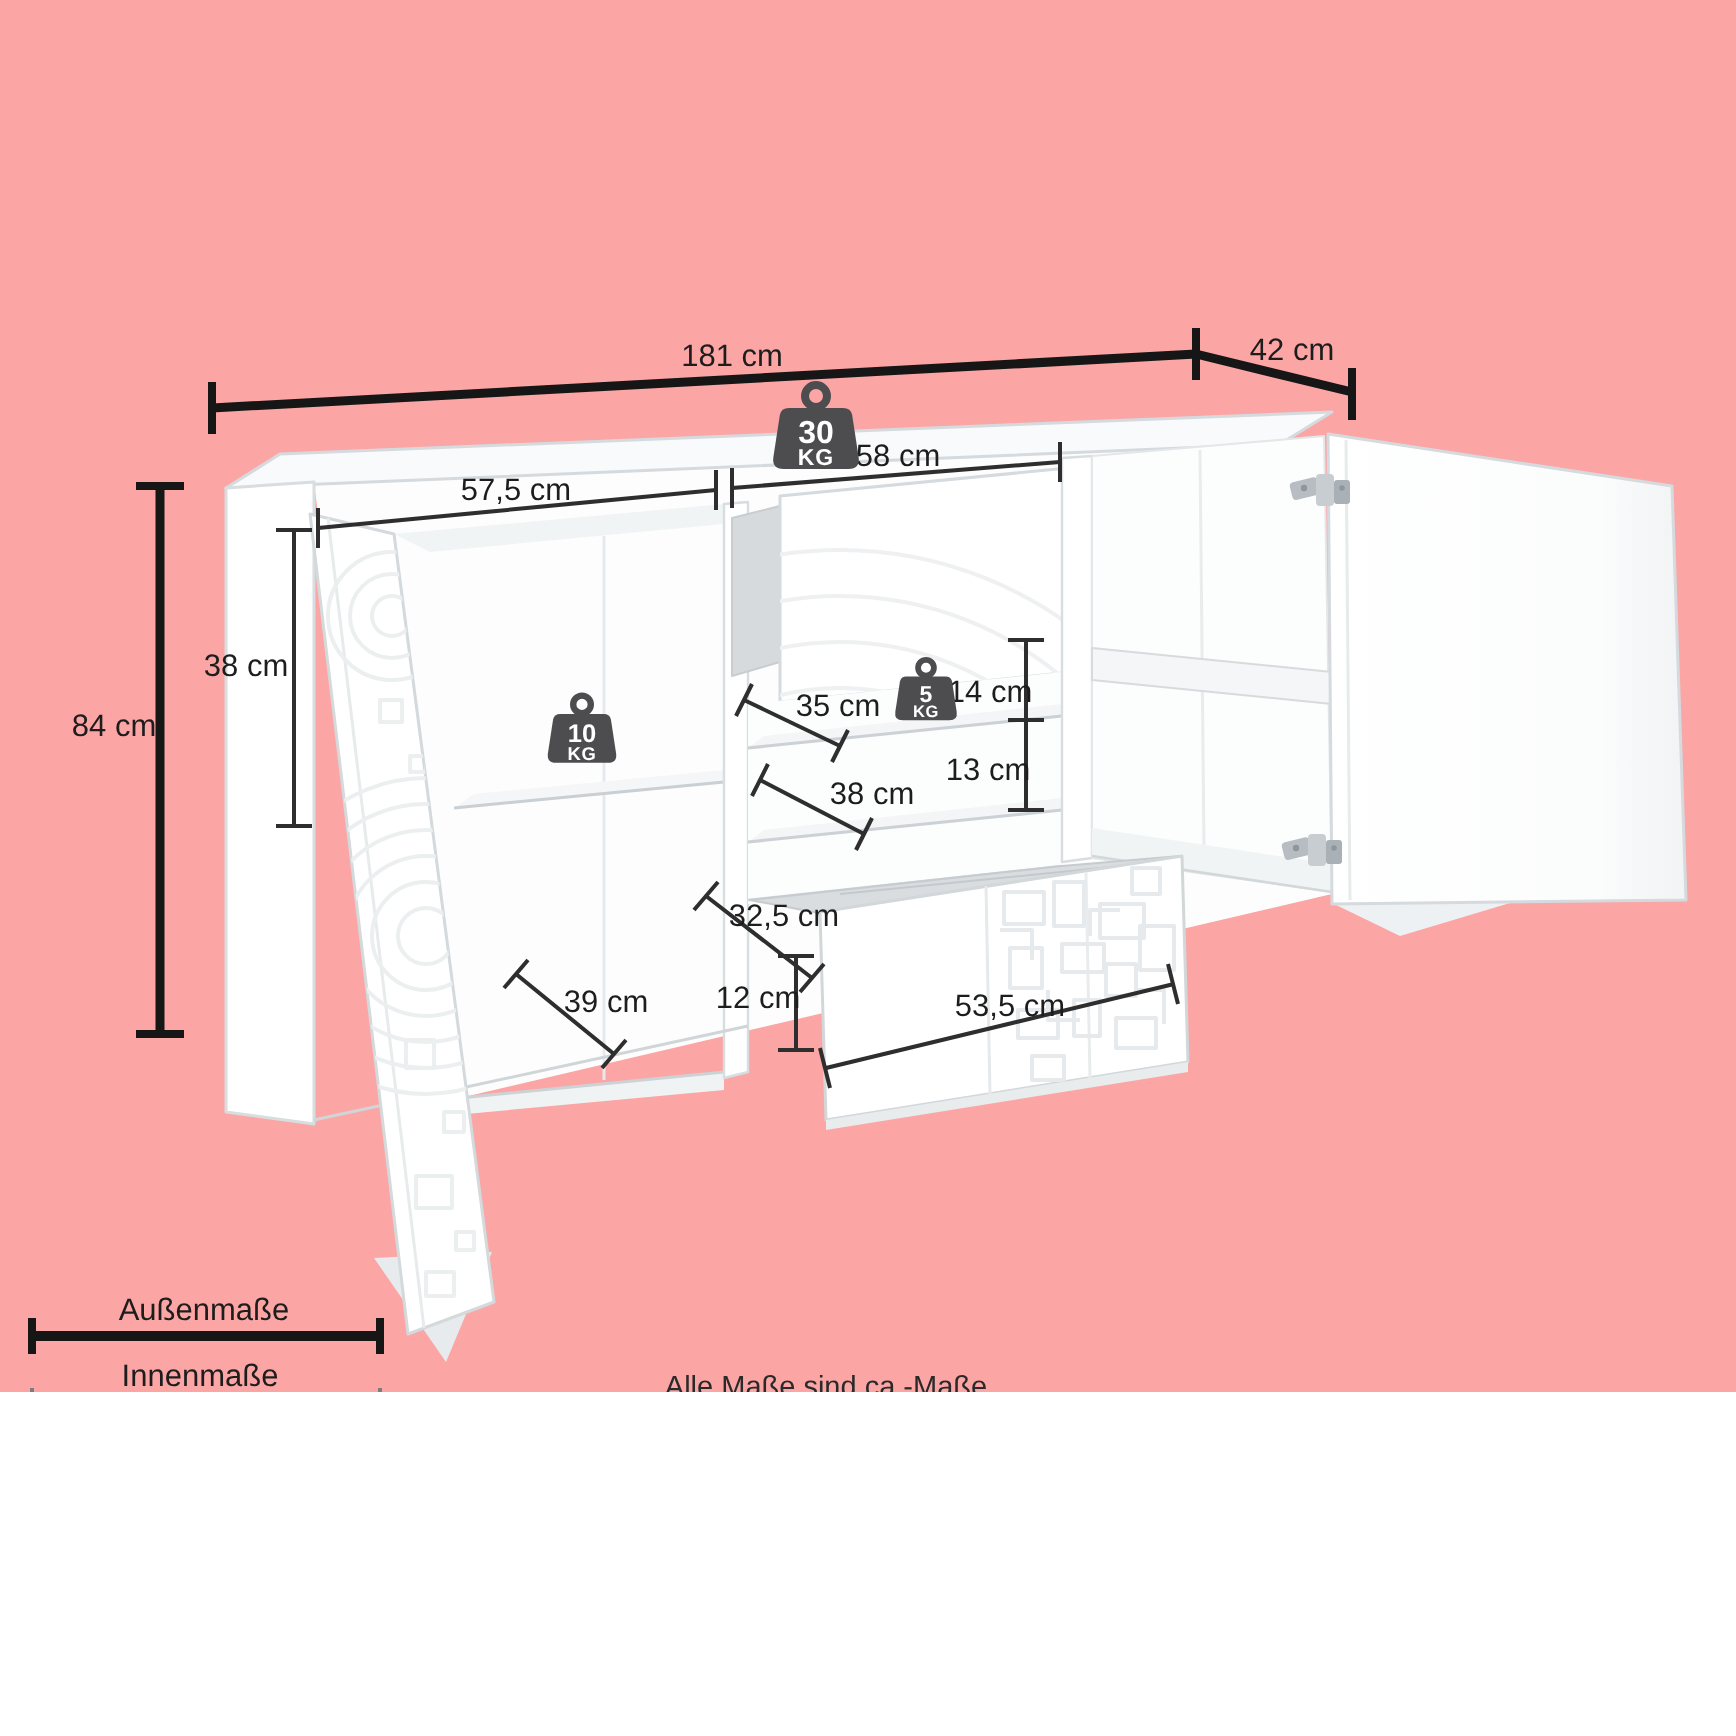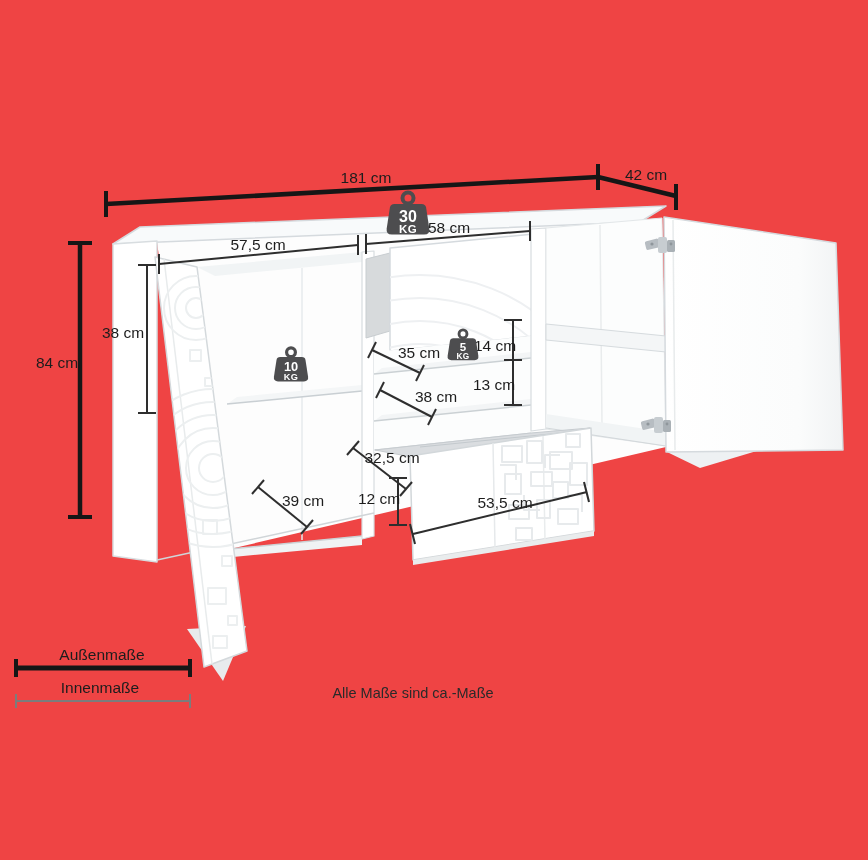--- a/index.html
+++ b/index.html
@@ -1,16 +1,16 @@
 <!DOCTYPE html>
 <html><head>
 <meta charset="utf-8">
 <style>
   html,body{margin:0;padding:0;background:#ffffff;}
-  .stage{position:relative;width:868px;height:860px;background:#ef4444;overflow:hidden;
+  .stage{position:relative;width:868px;height:696px;background:#fca5a5;overflow:hidden;
          font-family:"Liberation Sans", sans-serif;}
   svg{position:absolute;left:0;top:0;}
   svg text{font-family:"Liberation Sans", sans-serif;fill:#1d1d1d;font-size:15.5px;}
   text.note{font-size:14.5px;fill:#2a2a2a;}
   text.legend{font-size:15.5px;}
   text.wval{fill:#ffffff;font-weight:bold;font-size:16px;}
   text.wunit{fill:#ffffff;font-weight:bold;font-size:11.5px;letter-spacing:.5px;}
   .furn{stroke-linejoin:round;}
 </style>
 </head>

